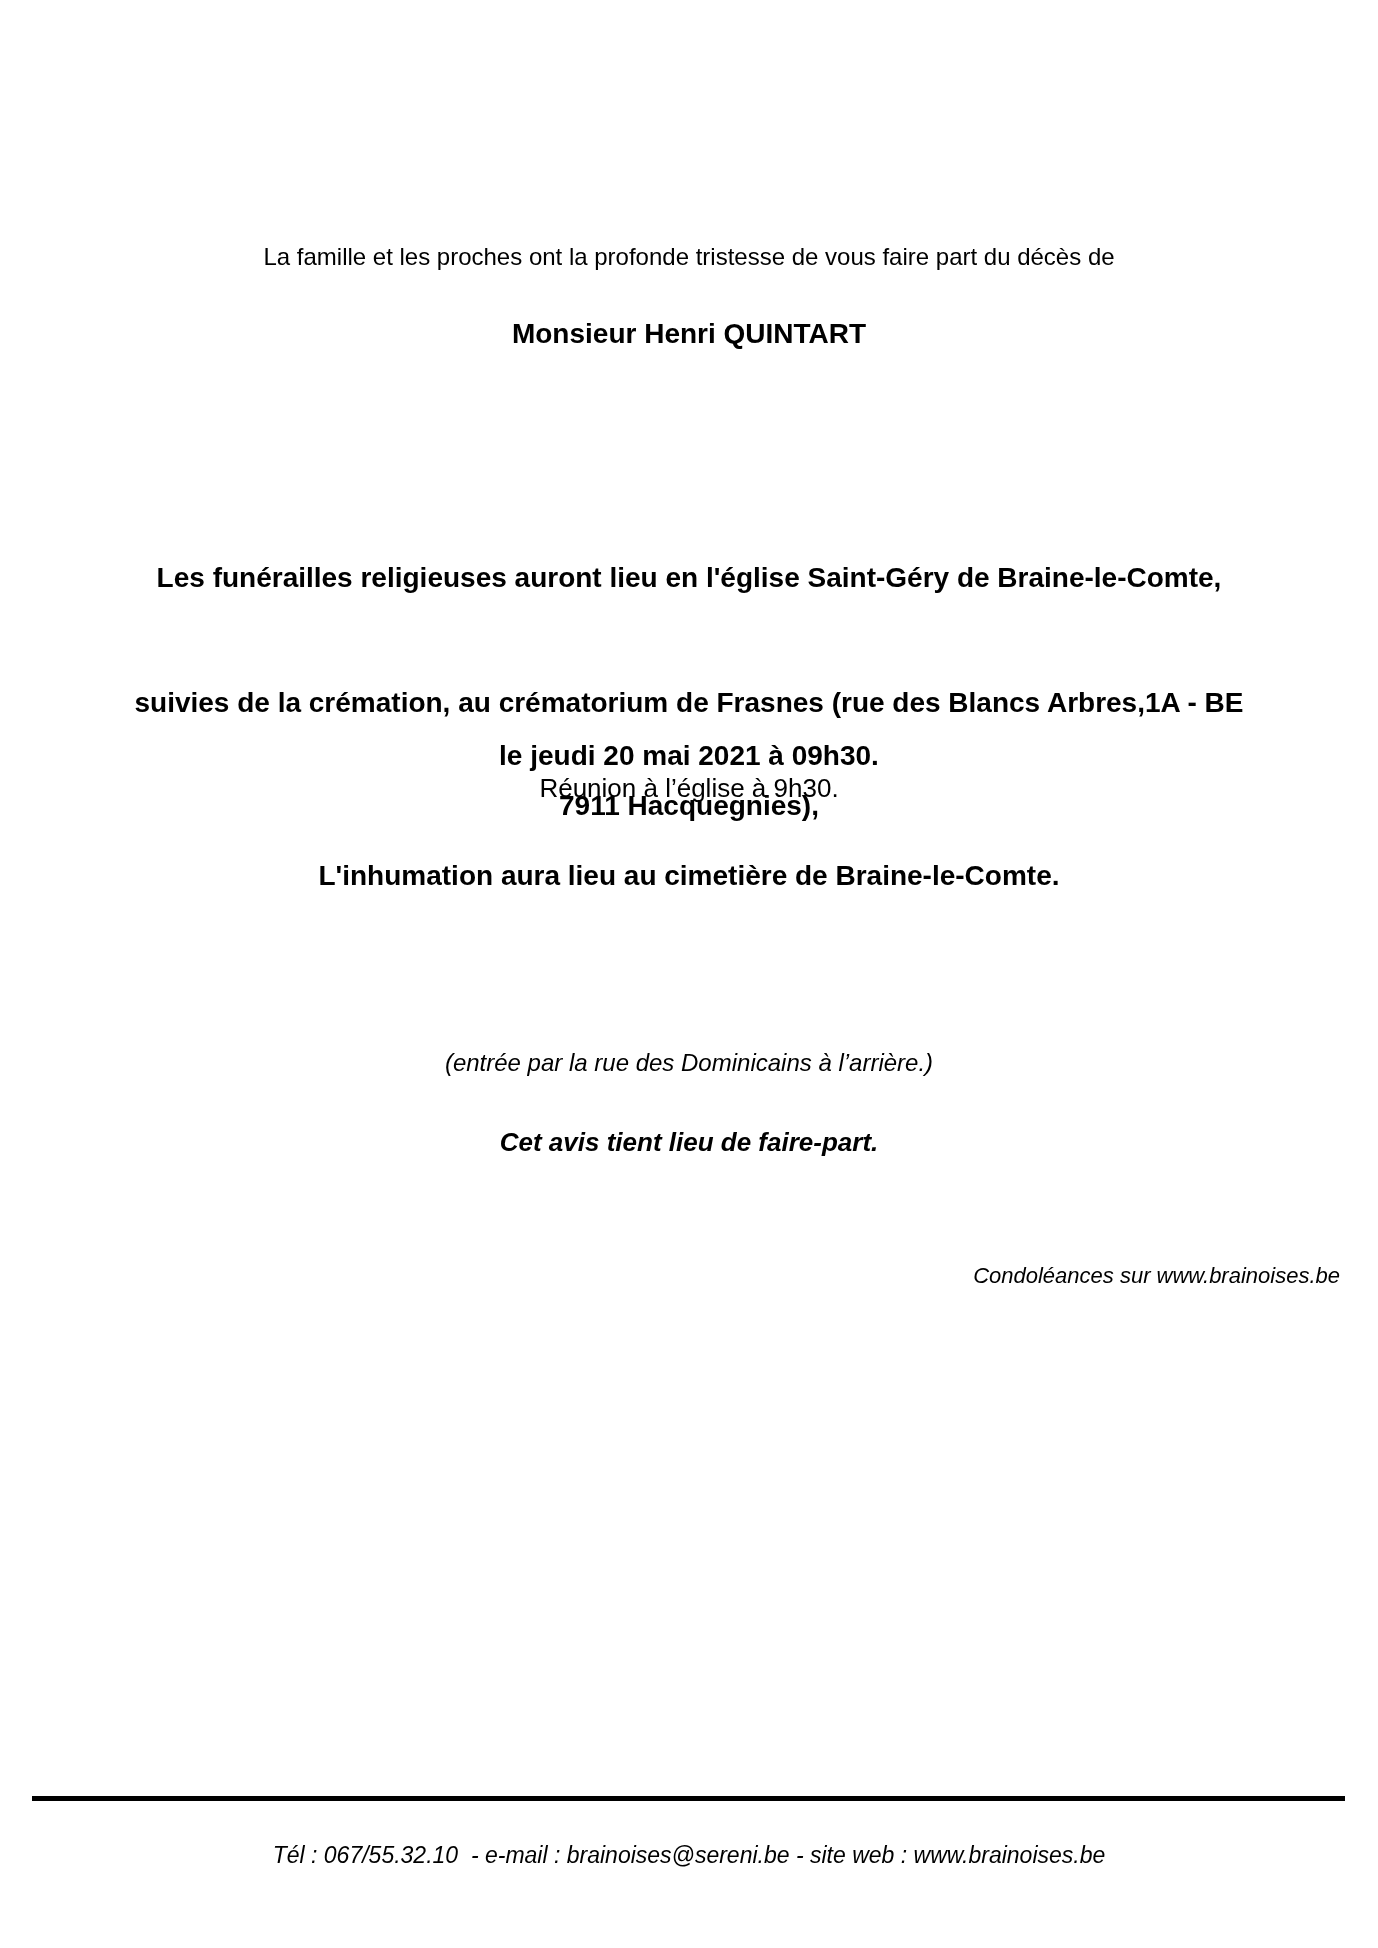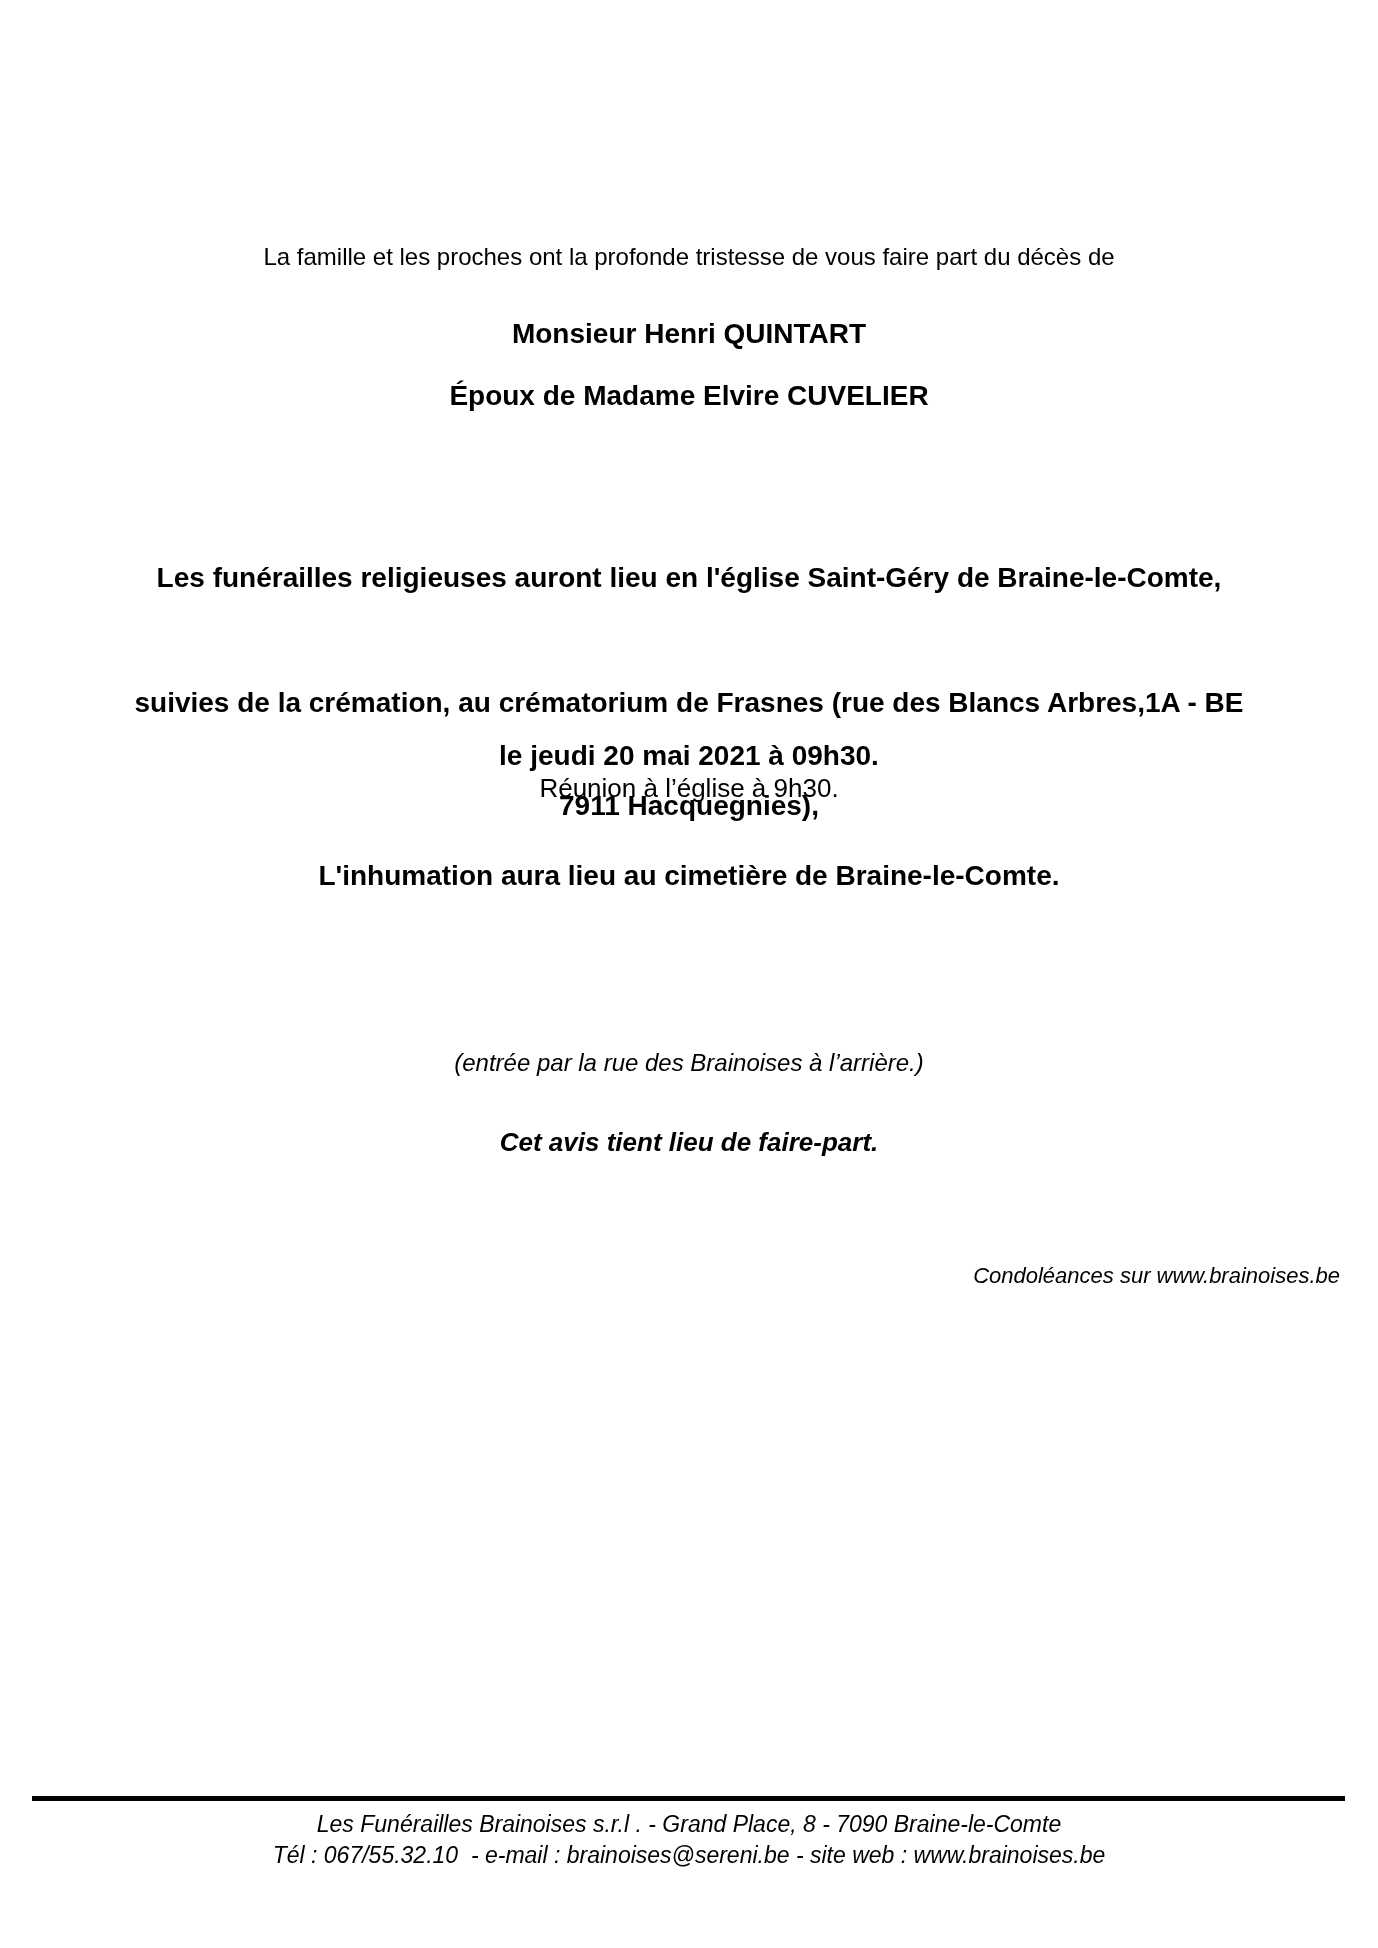--- a/index.html
+++ b/index.html
@@ -53,41 +53,39 @@
 </style>
 </head>
 <body>
 
 <div class="page">
 
   <div class="line regular-24" style="top: 242px;">La famille et les proches ont la profonde tristesse de vous faire part du décès de</div>
 
   <div class="line bold-35" style="top: 316px;">Monsieur Henri QUINTART</div>
 
-  <div class="line bold-28" style="top: 378px;">Époux de Madame Elvire CUVELIER</div>
 
 
   <div class="line bold-28" style="top: 560px;">Les funérailles religieuses auront lieu en l'église Saint-Géry de Braine-le-Comte,</div>
 
   <div class="line bold-28 ceremony-wrap" style="top: 618px;">
     <div>suivies de la crémation, au crématorium de Frasnes (rue des Blancs Arbres,1A - BE</div>
     <div>7911 Hacquegnies),</div>
   </div>
 
   <div class="line bold-28" style="top: 738px;">le jeudi 20 mai 2021 à 09h30.</div>
 
   <div class="line regular-26" style="top: 772px;">Réunion à l’église à 9h30.</div>
 
   <div class="line bold-28" style="top: 858px;">L'inhumation aura lieu au cimetière de Braine-le-Comte.</div>
 
-  <div class="line italic-24" style="top: 1048px;">(entrée par la rue des Brainoises à l’arrière.)</div>
+  <div class="line italic-24" style="top: 1048px;">(entrée par la rue des Dominicains à l’arrière.)</div>
 
   <div class="line italic-26" style="top: 1126px;">Cet avis tient lieu de faire-part.</div>
 
   <div class="line italic-22 right-align" style="top: 1262px;">Condoléances sur www.brainoises.be</div>
 
   <div class="footer-rule"></div>
 
-  <div class="line italic-23" style="top: 1810px;">Les Funérailles Brainoises s.r.l . - Grand Place, 8 - 7090 Braine-le-Comte</div>
 
   <div class="line italic-23" style="top: 1841px;">Tél : 067/55.32.10  - e-mail : brainoises@sereni.be - site web : www.brainoises.be</div>
 
 </div>
 
 </body></html>

